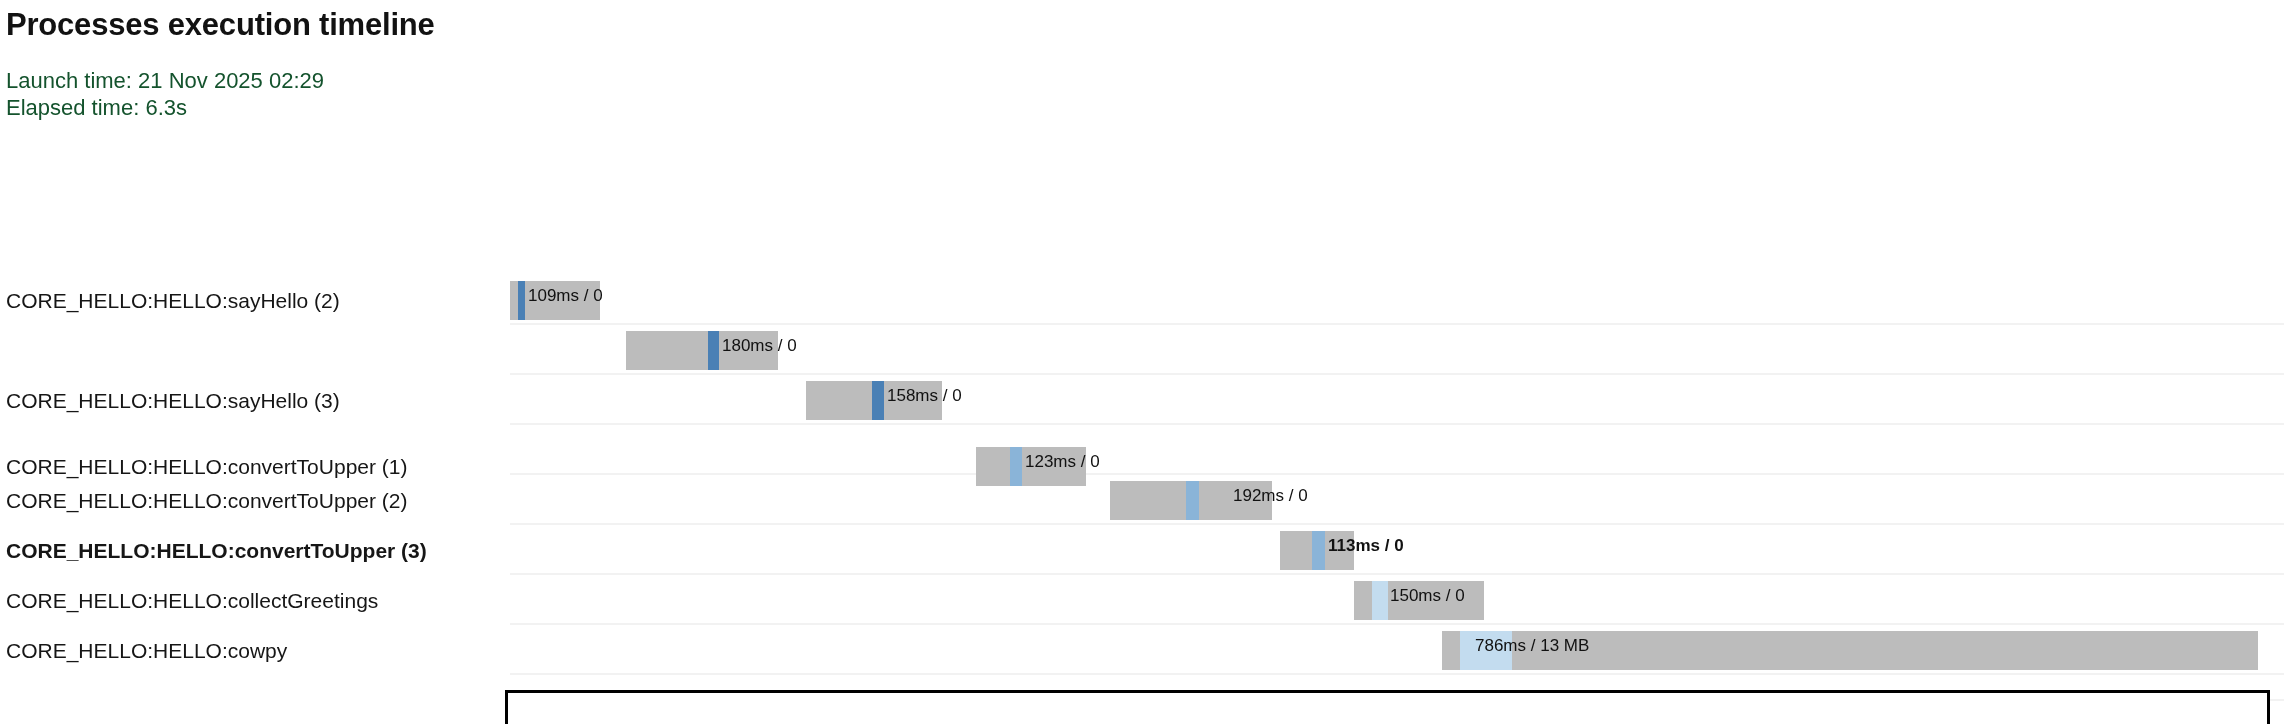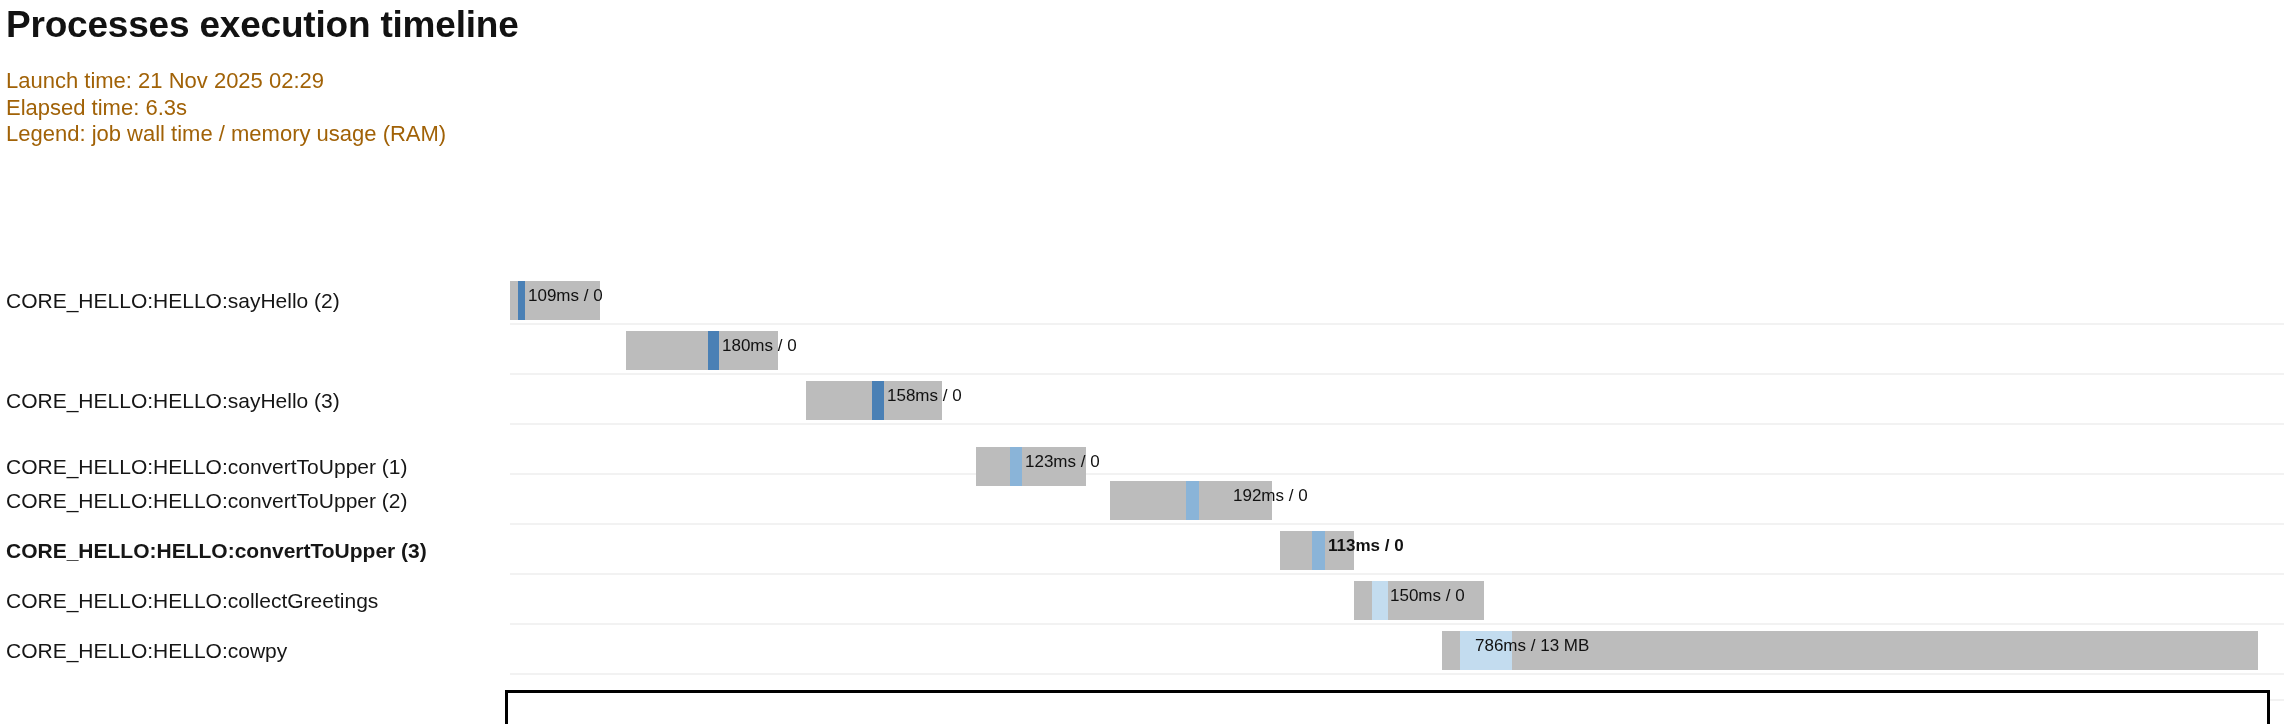--- a/index.html
+++ b/index.html
@@ -18,32 +18,32 @@
   }
 
   
   #header {
     position: absolute;
     left: 6px;
     top: 0px;
     width: 1400px;
   }
   #page-title {
-    font-size: 37px;
+    font-size: 31px;
     font-weight: 600;
     letter-spacing: -0.2px;
     line-height: 38px;
     margin: 6px 0 0 0;
     color: #121212;
   }
   #meta-block {
     margin-top: 24px;
     font-size: 22px;
     line-height: 26.5px;
-    color: #a16207;
+    color: #14532d;
   }
   .meta-line {
     white-space: nowrap;
   }
 
   
   #chart {
     position: absolute;
     left: 0;
     top: 276px;
@@ -121,21 +121,20 @@
   }
 </style>
 </head>
 <body>
 
 <div id="header">
   <div id="page-title">Processes execution timeline</div>
   <div id="meta-block">
     <div class="meta-line">Launch time: 21 Nov 2025 02:29</div>
     <div class="meta-line">Elapsed time: 6.3s</div>
-    <div class="meta-line">Legend: job wall time / memory usage (RAM)</div>
   </div>
 </div>
 
 <div id="chart">
   <div id="plot-area">
       <div class="gridline" style="top: 47px;"></div>
       <div class="gridline" style="top: 97px;"></div>
       <div class="gridline" style="top: 147px;"></div>
       <div class="gridline" style="top: 197px;"></div>
       <div class="gridline" style="top: 247px;"></div>

